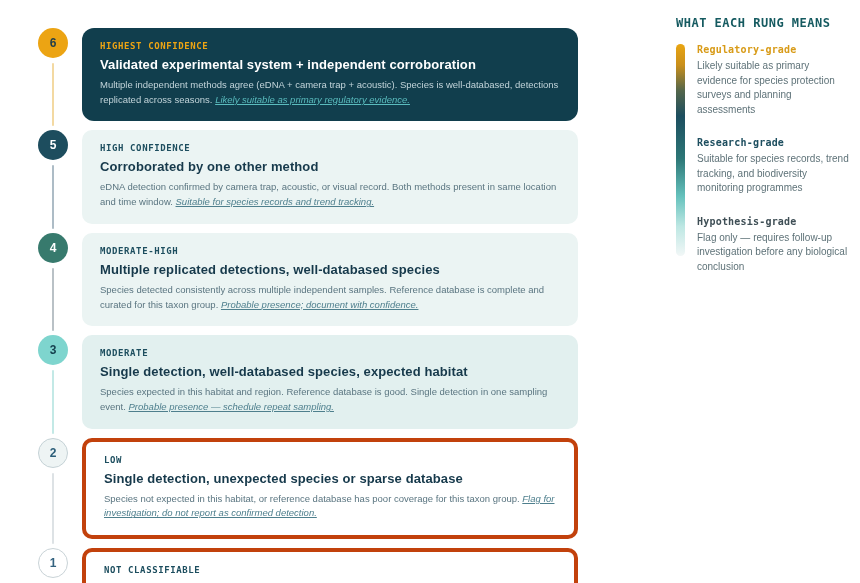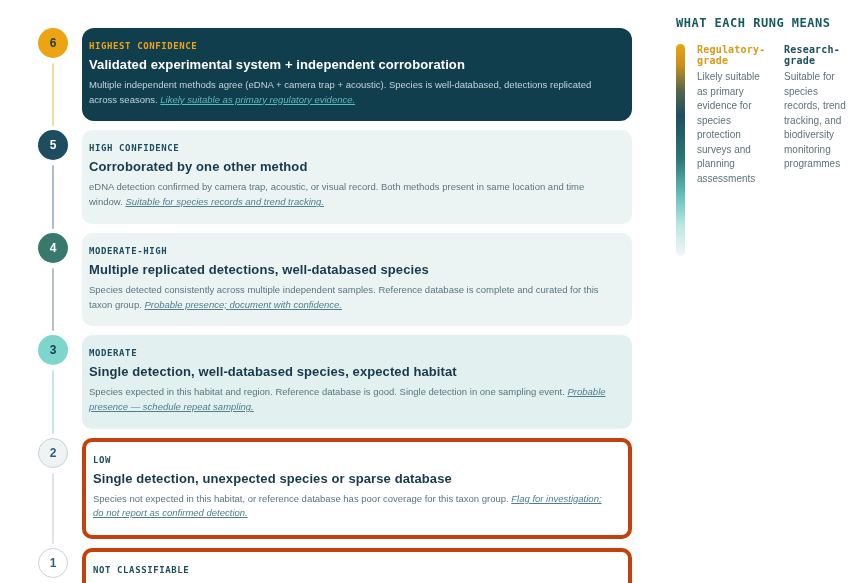--- a/index.html
+++ b/index.html
@@ -27,21 +27,21 @@
   .c3 { background:#7ED5CE; color:#143F4D; }
   .c2 { background:#EEF4F4; border:1px solid #C5D2D6; color:#2C5E79; }
   .c1 { background:#ffffff; border:1px solid #C9D3D7; color:#33627F; }
 
   .k6 { background:#F3D9A2; }
   .k5 { background:#ADBCC6; }
   .k4 { background:#B9C1C6; }
   .k3 { background:#C3E9E6; }
   .k2 { background:#DDE2E5; }
 
-  .card { width:550px; box-sizing:border-box; padding:13px 18px 14px 7px; border-radius:10px; }
+  .card { width:496px; box-sizing:border-box; padding:13px 18px 14px 18px; border-radius:10px; }
   .card .label {
     font-family:"DejaVu Sans Mono", monospace; font-size:9px; font-weight:bold;
     letter-spacing:0.6px; margin-bottom:6px;
   }
   .card .title { font-size:13px; font-weight:bold; margin-bottom:6px; letter-spacing:0.1px; }
   .card .body { font-size:9.5px; line-height:1.55; }
   .card .note { font-style:italic;text-decoration:underline; }
 
   .card.dark { background:#113E4D; border-radius:12px; }
   .card.dark .label { color:#ECA413; }
@@ -63,21 +63,21 @@
     font-family:"DejaVu Sans Mono", monospace; font-size:12px; font-weight:bold;
     color:#155A60; letter-spacing:0.5px; margin-bottom:14px; white-space:nowrap;
   }
   .sidebar-body { display:flex; }
   .gradient-bar {
     width:9px; height:212px; border-radius:5px; margin-right:12px; flex-shrink:0;
     background:linear-gradient(180deg,
       #E9A511 0%, #C98F1C 10%, #54664B 22%, #1D4E5F 34%,
       #2C7676 54%, #66C2BD 72%, #BDE7E3 86%, #F2F7F7 100%);
   }
-  .entries { display:flex; flex-direction:row; gap:12px; width:155px;justify-content:flex-end; }
+  .entries { display:flex; flex-direction:column; gap:20px; width:155px; }
   .entry-heading {
     font-family:"DejaVu Sans Mono", monospace; font-size:10px; font-weight:bold;
     margin-bottom:4px; letter-spacing:0.2px;
   }
   .entry-heading.reg { color:#D89B18; }
   .entry-heading.res { color:#1D4E5F; }
   .entry-heading.hyp { color:#3E4E55; }
   .entry-desc { font-size:10px; line-height:1.45; color:#5E7278; }
 </style>
 </head>
@@ -166,17 +166,21 @@
       <div class="gradient-bar"></div>
       <div class="entries">
         <div class="entry">
           <div class="entry-heading reg">Regulatory-grade</div>
           <div class="entry-desc">Likely suitable as primary evidence for species protection surveys and planning assessments</div>
         </div>
         <div class="entry">
           <div class="entry-heading res">Research-grade</div>
           <div class="entry-desc">Suitable for species records, trend tracking, and biodiversity monitoring programmes</div>
         </div>
+        <div class="entry">
+          <div class="entry-heading hyp">Hypothesis-grade</div>
+          <div class="entry-desc">Flag only — requires follow-up investigation before any biological conclusion</div>
+        </div>
       </div>
     </div>
   </aside>
 
 </div>
 
 </body></html>

